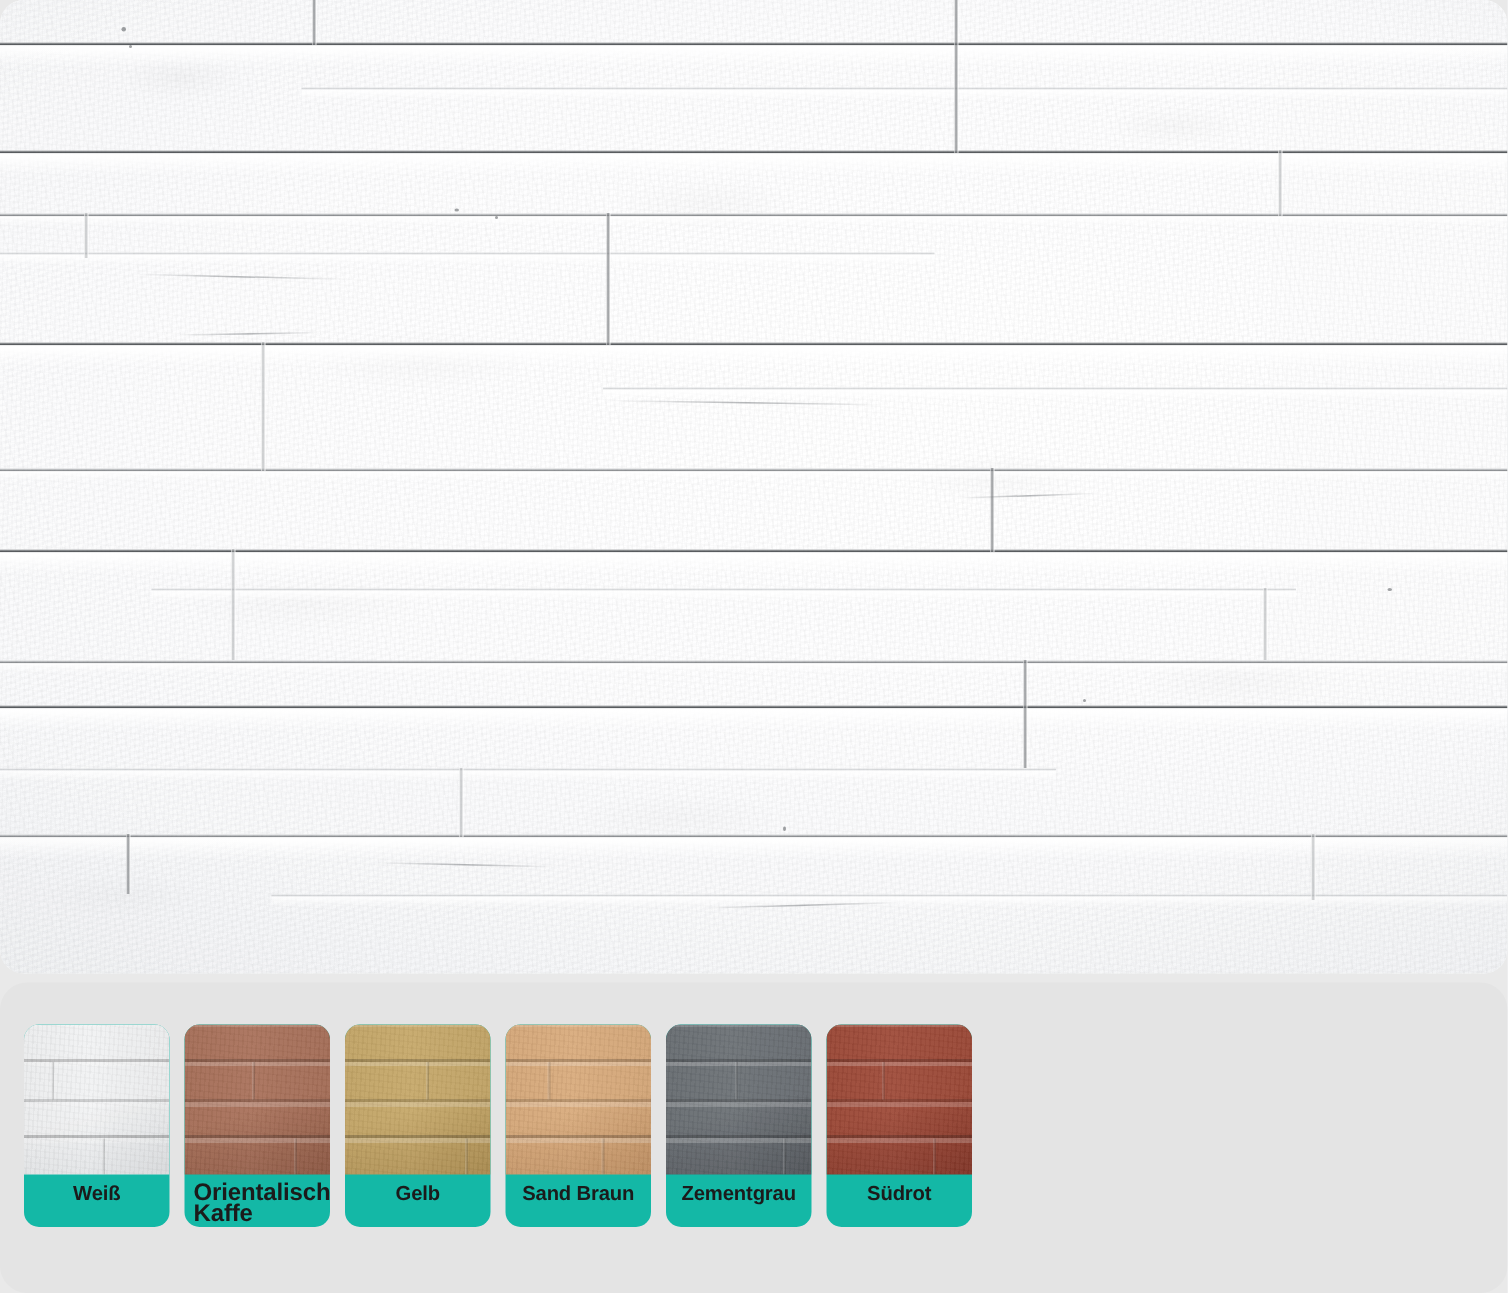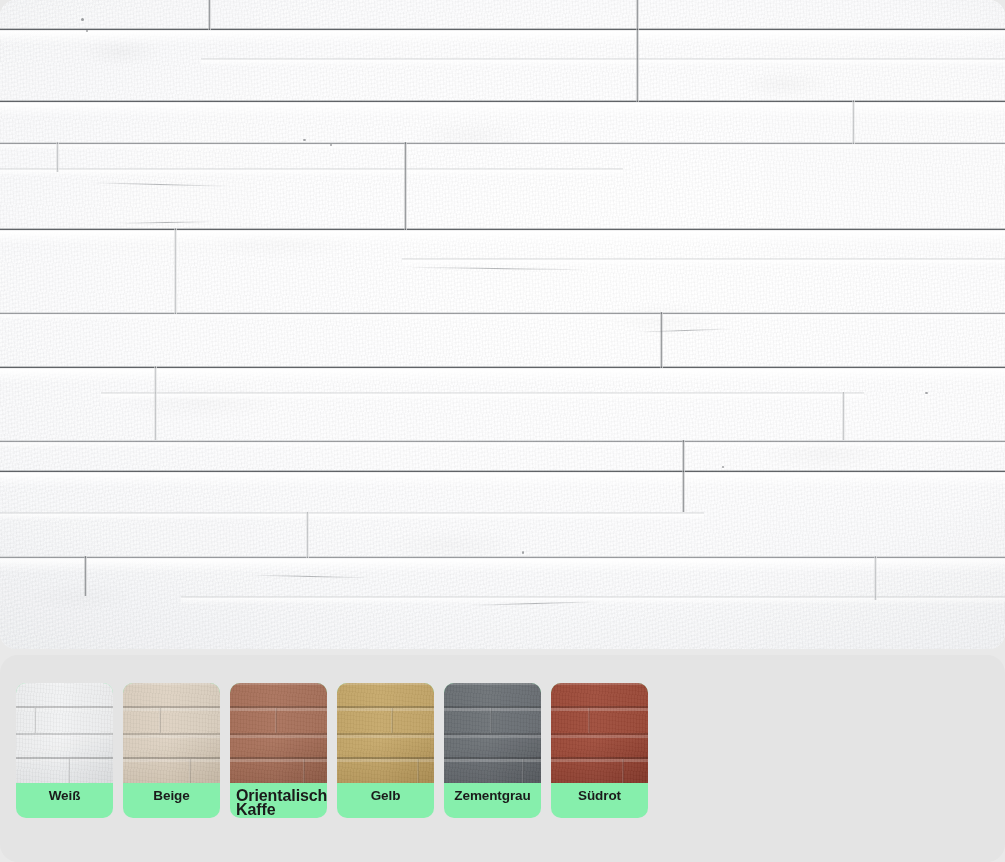--- a/index.html
+++ b/index.html
@@ -179,21 +179,21 @@
     position: absolute;
     left: 16px;
     top: 28px;
     display: flex;
     gap: 10px;
   }
 
   .swatch-card {
     width: 97px;
     height: 135px;
-    background: #86efac;
+    background: #14b8a6;
     border-radius: 10px;
     overflow: hidden;
     display: flex;
     flex-direction: column;
     cursor: pointer;
   }
 
   .swatch-tex {
     position: relative;
     width: 100%;
@@ -331,41 +331,41 @@
   <div id="swatch-panel">
     <div id="swatch-row">
         <div class="swatch-card">
           <div class="swatch-tex" style="background: linear-gradient(165deg, rgb(242, 243, 244) 0%, rgb(242, 243, 244) 55%, rgb(223, 225, 227) 100%);">
             <div class="vjoint" style="left: 18px; top: 25px; height: 25px;"></div>
             <div class="vjoint" style="left: 52px; top: 76px; height: 24px;"></div>
           </div>
           <div class="swatch-label">Weiß</div>
         </div>
         <div class="swatch-card">
-          <div class="swatch-tex" style="background: linear-gradient(165deg, rgb(222, 210, 194) 0%, rgb(222, 210, 194) 55%, rgb(201, 187, 168) 100%);">
-            <div class="vjoint" style="left: 36px; top: 25px; height: 25px;"></div>
-            <div class="vjoint" style="left: 66px; top: 76px; height: 24px;"></div>
-          </div>
-          <div class="swatch-label">Beige</div>
-        </div>
-        <div class="swatch-card">
           <div class="swatch-tex" style="background: linear-gradient(165deg, rgb(169, 113, 90) 0%, rgb(169, 113, 90) 55%, rgb(143, 90, 69) 100%);">
             <div class="vjoint" style="left: 45px; top: 25px; height: 25px;"></div>
             <div class="vjoint" style="left: 73px; top: 76px; height: 24px;"></div>
           </div>
           <div class="swatch-label wrap">Orientalisches Kaffe</div>
         </div>
         <div class="swatch-card">
           <div class="swatch-tex" style="background: linear-gradient(165deg, rgb(198, 168, 105) 0%, rgb(198, 168, 105) 55%, rgb(173, 142, 82) 100%);">
             <div class="vjoint" style="left: 54px; top: 25px; height: 25px;"></div>
             <div class="vjoint" style="left: 80px; top: 76px; height: 24px;"></div>
           </div>
           <div class="swatch-label">Gelb</div>
         </div>
         <div class="swatch-card">
+          <div class="swatch-tex" style="background: linear-gradient(165deg, rgb(217, 171, 124) 0%, rgb(217, 171, 124) 55%, rgb(192, 144, 99) 100%);">
+            <div class="vjoint" style="left: 28px; top: 25px; height: 25px;"></div>
+            <div class="vjoint" style="left: 64px; top: 76px; height: 24px;"></div>
+          </div>
+          <div class="swatch-label">Sand Braun</div>
+        </div>
+        <div class="swatch-card">
           <div class="swatch-tex" style="background: linear-gradient(165deg, rgb(107, 112, 117) 0%, rgb(107, 112, 117) 55%, rgb(85, 89, 94) 100%);">
             <div class="vjoint" style="left: 46px; top: 25px; height: 25px;"></div>
             <div class="vjoint" style="left: 78px; top: 76px; height: 24px;"></div>
           </div>
           <div class="swatch-label">Zementgrau</div>
         </div>
         <div class="swatch-card">
           <div class="swatch-tex" style="background: linear-gradient(165deg, rgb(158, 74, 56) 0%, rgb(158, 74, 56) 55%, rgb(132, 55, 41) 100%);">
             <div class="vjoint" style="left: 37px; top: 25px; height: 25px;"></div>
             <div class="vjoint" style="left: 71px; top: 76px; height: 24px;"></div>

